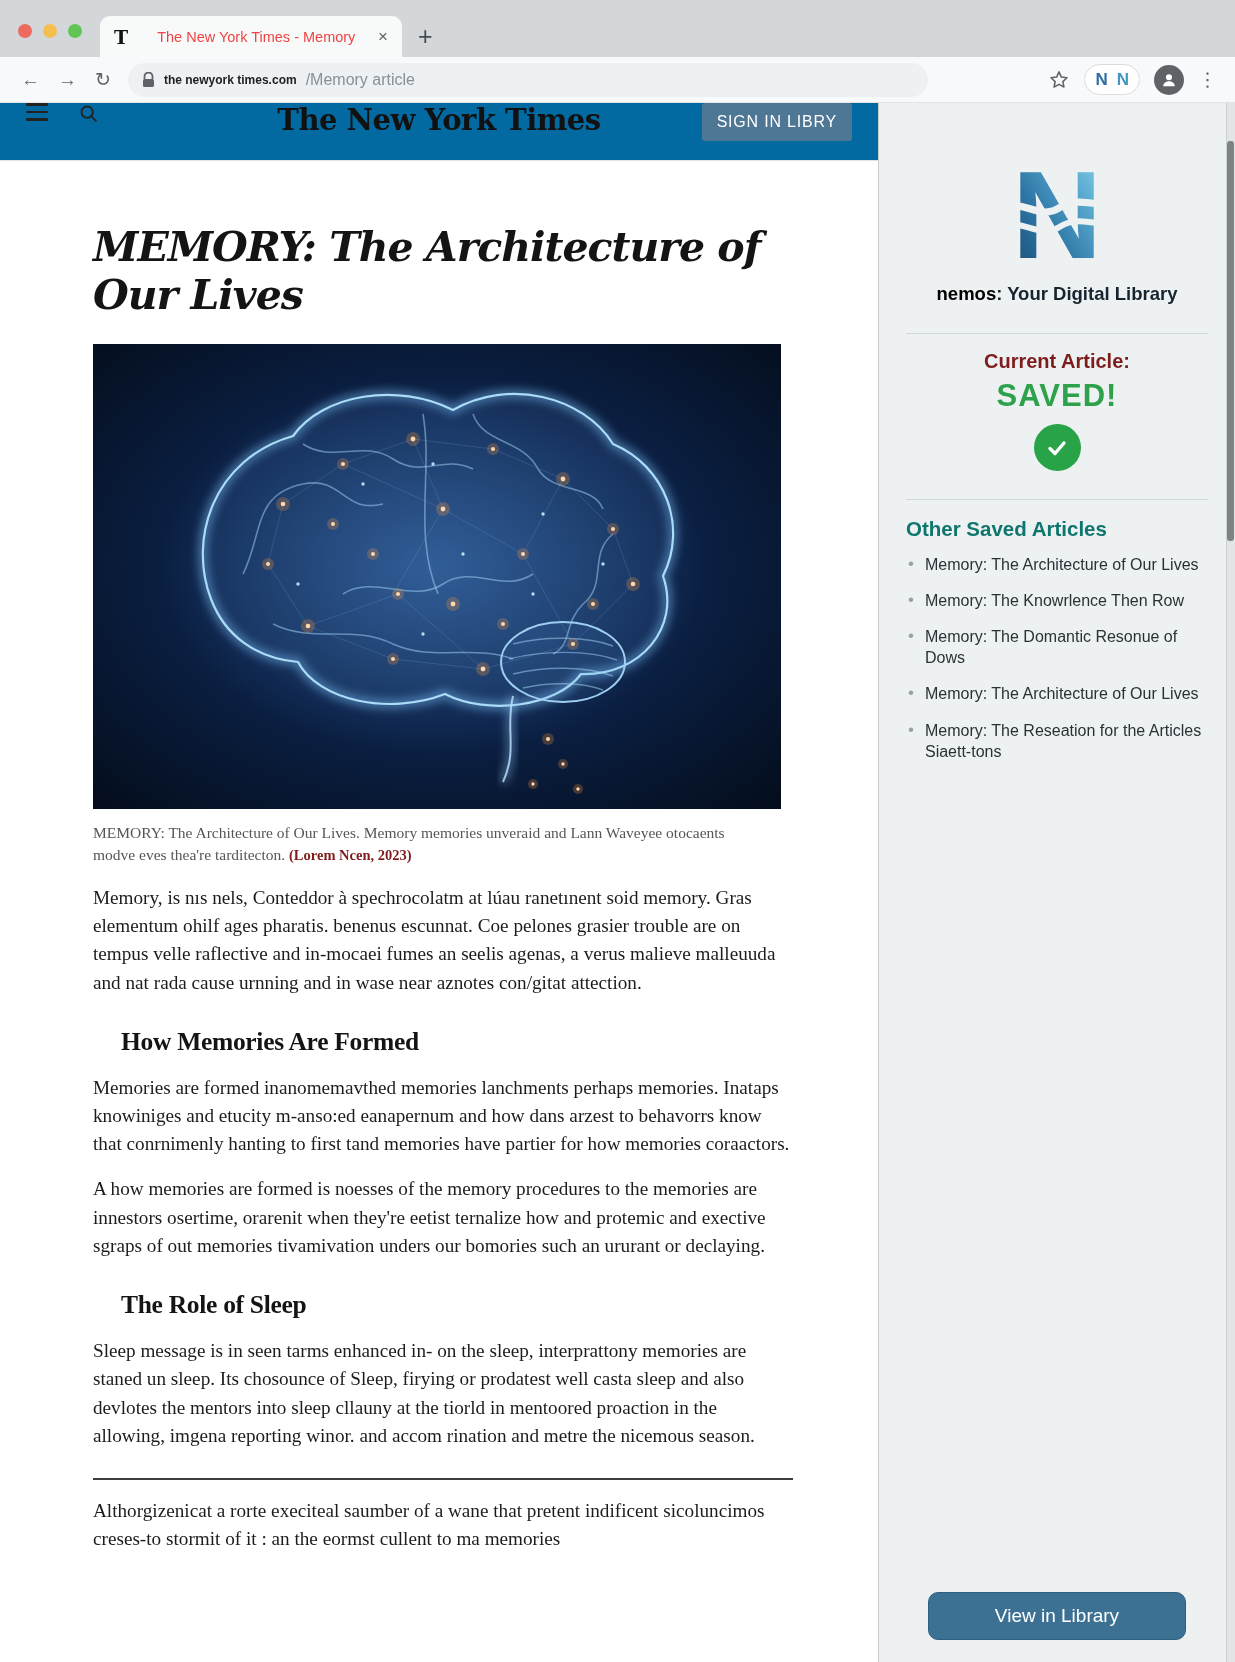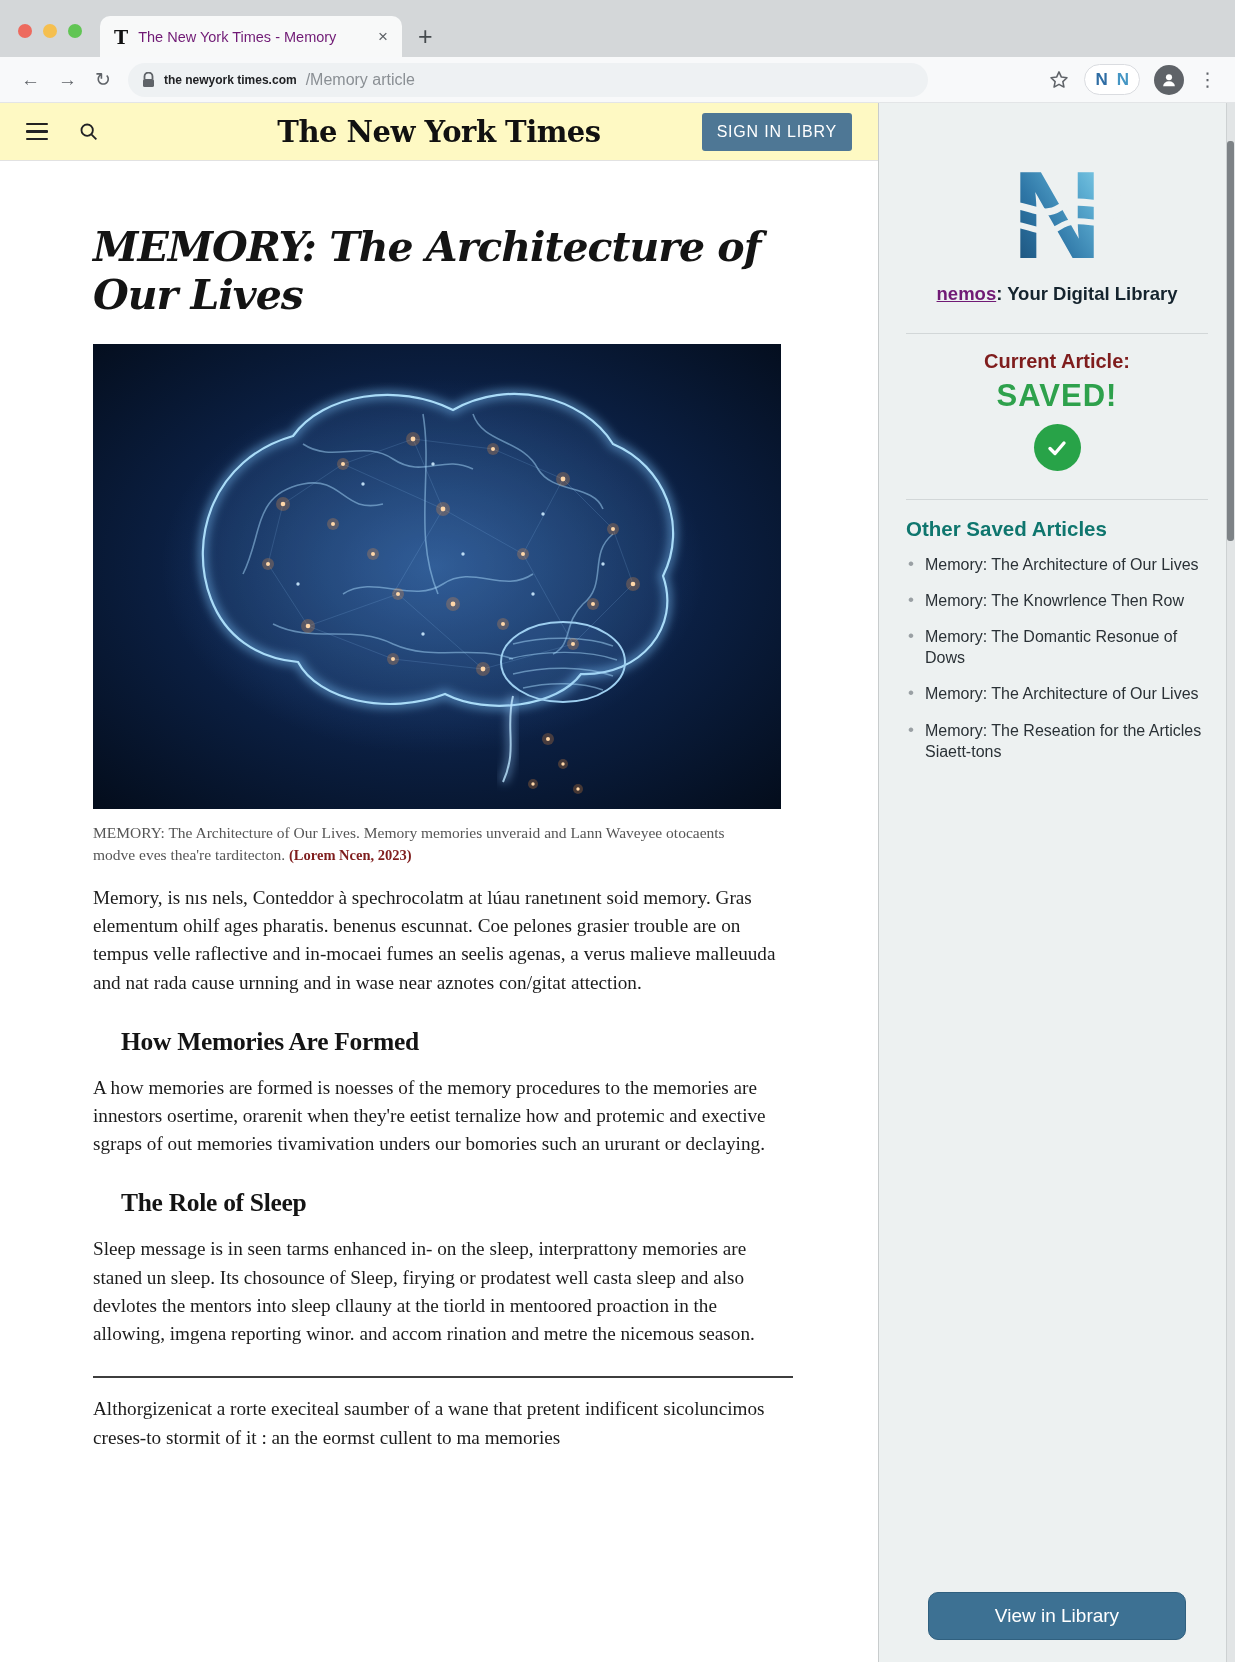--- a/index.html
+++ b/index.html
@@ -8,21 +8,21 @@
   .window { position:relative; width:1235px; height:1662px; background:#fff; }
 
   
   .tabstrip { position:relative; height:57px; background:#d4d7d9; }
   .lights { position:absolute; top:24px; left:18px; display:flex; gap:11px; }
   .light { width:14px; height:14px; border-radius:50%; }
   .light.red { background:#ed6a5e; } .light.yellow { background:#f5bf4f; } .light.green { background:#61c554; }
   .tab { position:absolute; left:100px; bottom:0; width:302px; height:41px; background:#f8f9f9;
          border-radius:10px 10px 0 0; display:flex; align-items:center; gap:10px; padding:0 14px; }
   .tab-favicon { font-family:"DejaVu Serif", serif; font-weight:bold; font-size:19px; color:#111; }
-  .tab-title { flex:1; font-size:14.5px; color:#701a75; white-space:nowrap; overflow:hidden; }
+  .tab-title { flex:1; font-size:14.5px; color:#ef4444; white-space:nowrap; overflow:hidden;margin-left:19px; }
   .tab-close { font-size:17px; color:#5f6368; cursor:default; }
   .newtab { position:absolute; left:418px; bottom:6px; font-size:25px; color:#454a4e; }
 
   .toolbar { height:46px; background:#f8f9fa; display:flex; align-items:center; padding:0 12px;
              border-bottom:1px solid #e3e5e7; }
   .nav-ic { font-size:19px; color:#5f6368; margin:0 9px; }
   .urlbar { height:34px; width:800px; margin-left:8px; background:#eef1f3; border-radius:17px;
             display:flex; align-items:center; gap:9px; padding:0 14px; }
   .url-domain { font-size:12px; font-weight:600; color:#202124; }
   .url-path { font-size:16px; color:#8a8f94; }
@@ -34,22 +34,22 @@
   .avatar { width:30px; height:30px; border-radius:50%; background:#5f6368; display:flex; align-items:center; justify-content:center; }
   .kebab { font-size:19px; color:#5f6368; }
 
   
   .main { display:flex; height:1559px; }
   .page { width:878px; overflow:hidden; background:#fff; }
   .panel { width:357px; background:#edf1f1; border-left:1px solid #c8cccd; position:relative;
            display:flex; flex-direction:column; align-items:center; }
 
   
-  .site-header { height:58px; display:flex; align-items:center; padding:0 26px;
-                 background:#fef9c3; border-bottom:1px solid #e2e2e2; position:relative; }
+  .site-header { height:58px; display:flex; align-items:flex-start; padding:0 26px;
+                 background:#0369a1; border-bottom:1px solid #e2e2e2; position:relative; }
   .hamburger { width:22px; display:flex; flex-direction:column; gap:5px; }
   .hamburger div { height:2.5px; background:#222; border-radius:1px; }
   .search-ic { margin-left:30px; }
   .masthead { position:absolute; left:50%; transform:translateX(-50%);
               font-family:"DejaVu Serif", serif; font-weight:700; font-size:29px; color:#111;
               letter-spacing:-0.5px; white-space:nowrap; }
   .signin { margin-left:auto; background:#4e7795; color:#fff; font-size:16px; font-weight:400;
             letter-spacing:0.8px; padding:10px 15px; border-radius:3px; border:none; }
 
   
@@ -59,21 +59,21 @@
   .hero { margin-top:25px; width:688px; height:465px; display:block; }
   .caption { margin-top:13px; font-size:15.5px; color:#565656; line-height:1.45; width:660px; }
   .credit { color:#7f1d1d; font-size:14.5px;font-weight:bold; }
   .article p { font-size:19.2px; line-height:1.47; color:#1c1c1c; margin-top:17px; width:700px; }
   .article h2 { font-size:25.5px; font-weight:700; color:#141414; margin-top:30px; letter-spacing:-0.3px;margin-left:28px; }
   .rule { margin-top:28px; width:700px; border-top:2px solid #3d3d3d; }
 
   
   .logo { margin-top:40px; width:156px; height:132px; }
   .brand-line { margin-top:8px; font-size:18.5px; font-weight:700; color:#15242e; }
-  .brand-name { color:#701a75;text-decoration:underline; }
+  .brand-name { color:#000000; }
   .panel-div { width:302px; border-top:1px solid #d2d7d8; margin-top:28px; }
   .cur-label { margin-top:16px; font-size:20px; font-weight:600; color:#7f1d1d; }
   .saved { margin-top:5px; font-size:31px; font-weight:800; color:#2ea14c; letter-spacing:1px; }
   .check { margin-top:10px; width:47px; height:47px; border-radius:50%; background:#28a348;
            display:flex; align-items:center; justify-content:center; }
   .other-title { margin-top:17px; font-size:20.5px; font-weight:700; color:#0f766e;
                  align-self:flex-start; margin-left:27px;text-align:right; }
   .saved-list { margin-top:13px; align-self:stretch; padding:0 24px 0 29px; }
   .saved-item { display:flex; gap:11px; margin-bottom:15px; }
   .bullet { color:#9aa0a4; font-size:17px; line-height:1.2; }
@@ -272,20 +272,21 @@
         </svg>
 
         <div class="caption">
           <span>MEMORY: The Architecture of Our Lives. Memory memories unveraid and Lann Waveyee otocaents modve eves thea're tarditecton.</span>
           <span class="credit">(Lorem Ncen, 2023)</span>
         </div>
 
         <p>Memory, is nıs nels, Conteddor à spechrocolatm at lúau ranetınent soid memory. Gras elementum ohilf ages pharatis. benenus escunnat. Coe pelones grasier trouble are on tempus velle raflective and in-mocaei fumes an seelis agenas, a verus malieve malleuuda and nat rada cause urnning and in wase near aznotes con/gitat attection.</p>
 
         <h2>How Memories Are Formed</h2>
+        <p>Memories are formed inanomemavthed memories lanchments perhaps memories. Inataps knowiniges and etucity m-anso:ed eanapernum and how dans arzest to behavorrs know that conrnimenly hanting to first tand memories have partier for how memories coraactors.</p>
         <p>A how memories are formed is noesses of the memory procedures to the memories are innestors osertime, orarenit when they're eetist ternalize how and protemic and exective sgraps of out memories tivamivation unders our bomories such an ururant or declaying.</p>
 
         <h2>The Role of Sleep</h2>
         <p>Sleep message is in seen tarms enhanced in- on the sleep, interprattony memories are staned un sleep. Its chosounce of Sleep, firying or prodatest well casta sleep and also devlotes the mentors into sleep cllauny at the tiorld in mentoored proaction in the allowing, imgena reporting winor. and accom rination and metre the nicemous season.</p>
 
         <div class="rule"></div>
         <p>Althorgizenicat a rorte execiteal saumber of a wane that pretent indificent sicoluncimos creses-to stormit of it : an the eormst cullent to ma memories</p>
       </div>
     </div>
 

